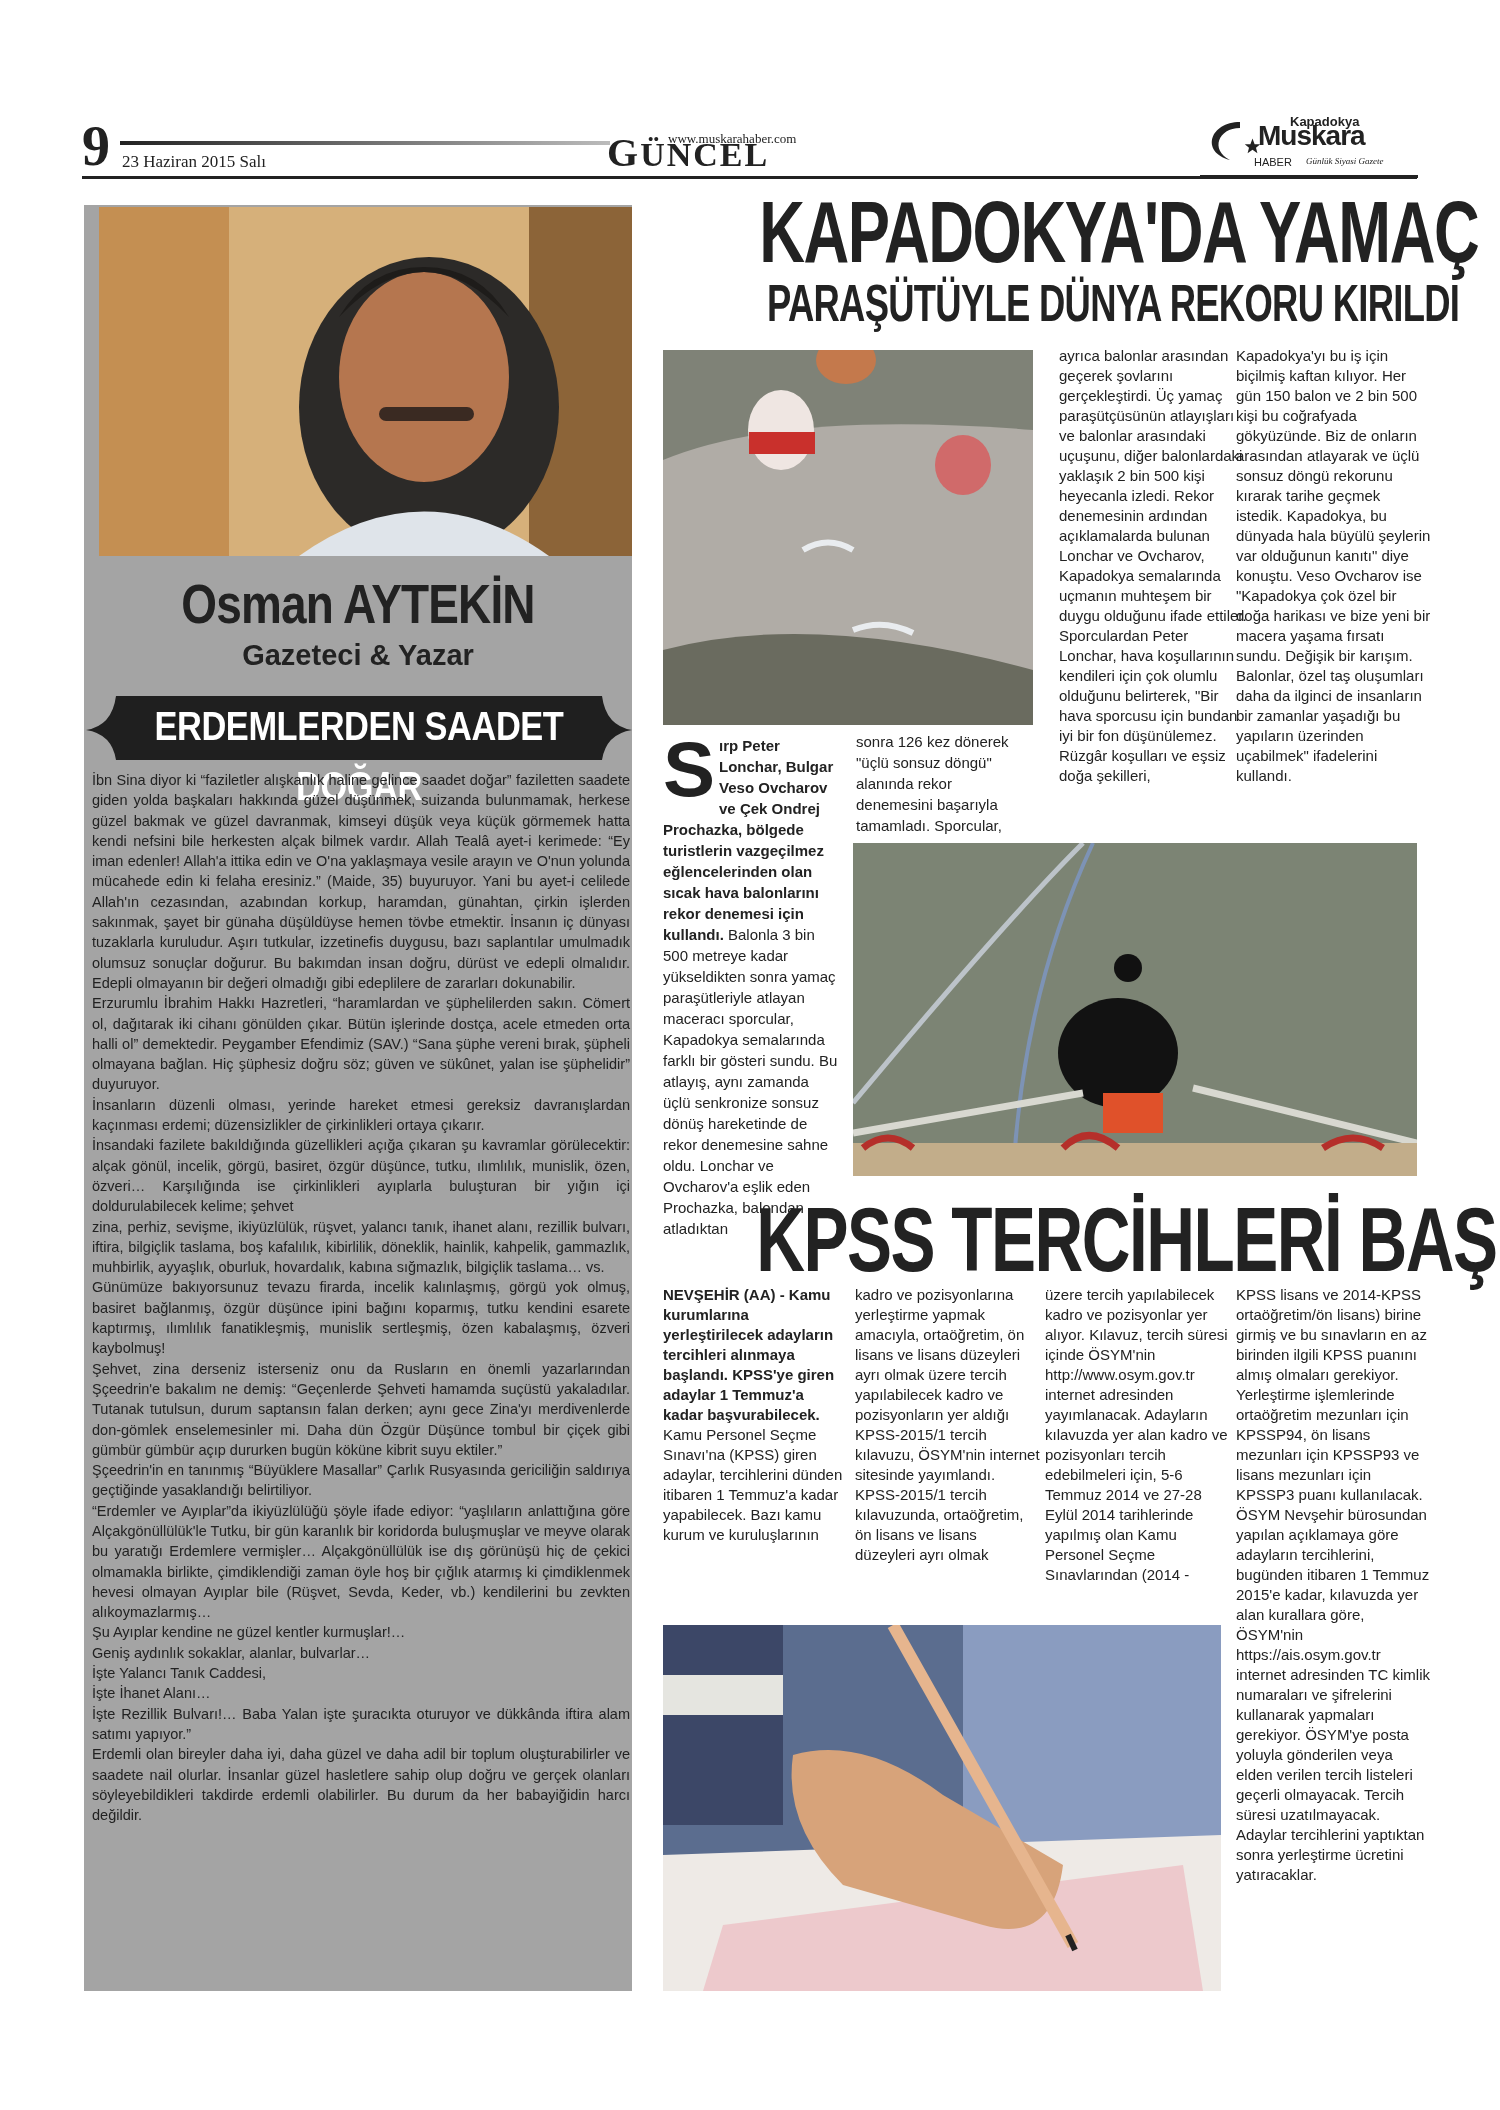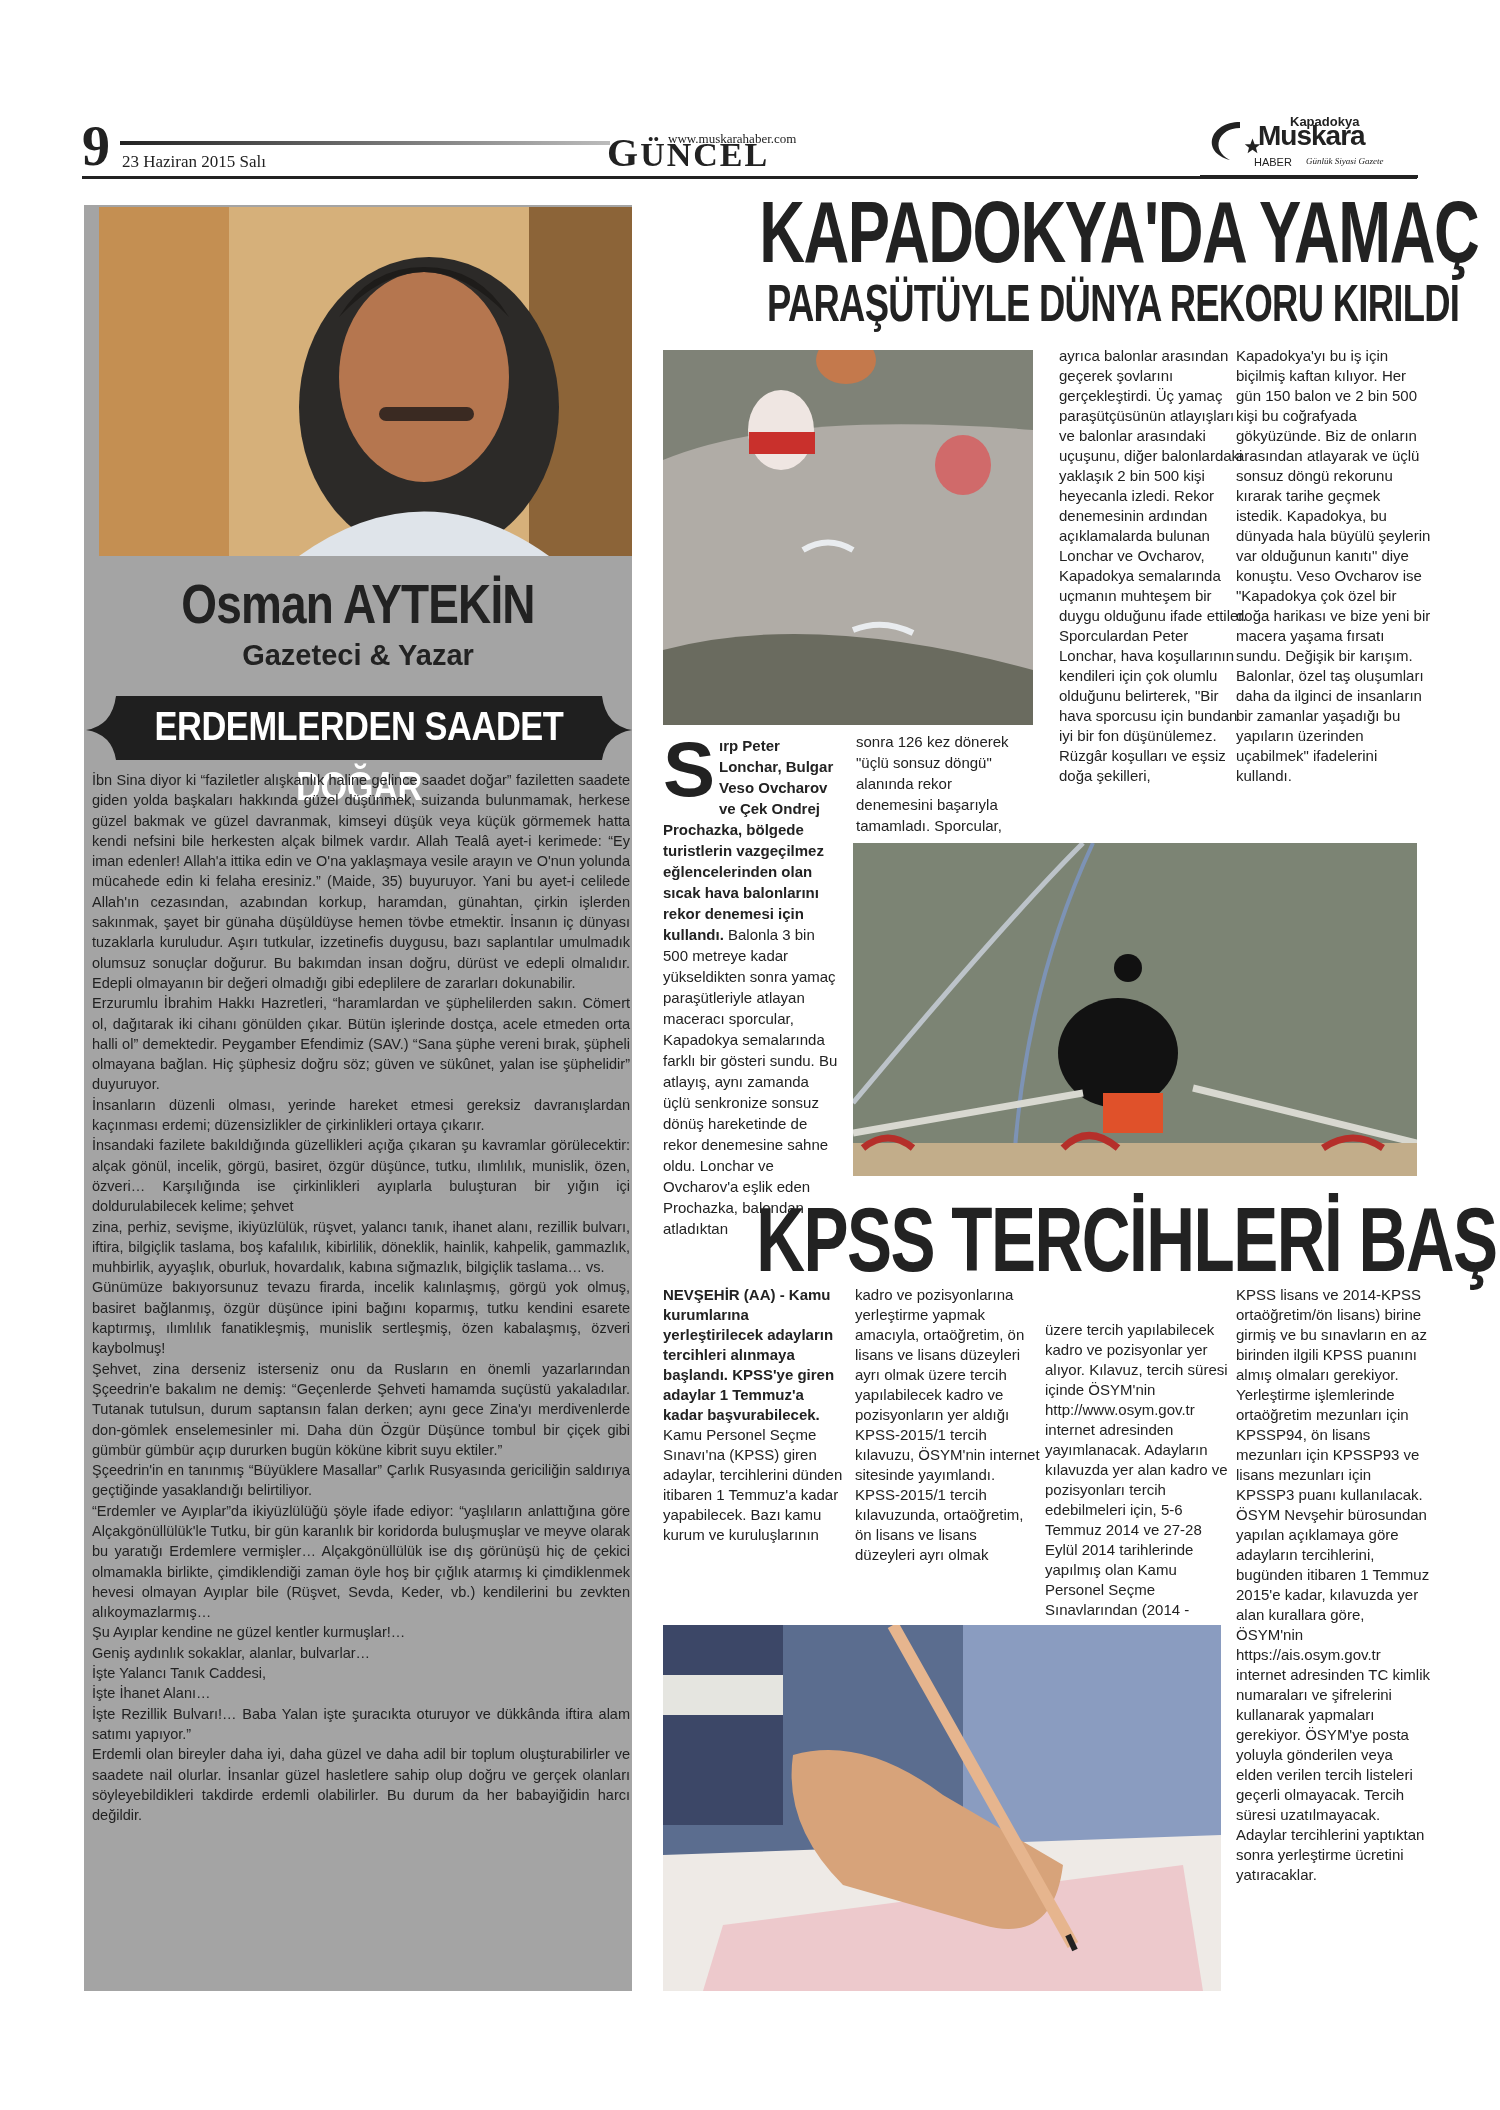--- a/index.html
+++ b/index.html
@@ -46,21 +46,21 @@
   .col3 { left:1045px; top:346px; width:190px; font-size:15px; line-height:20px; color:#222;margin-left:14px; }
   .col4 { left:1236px; top:346px; width:195px; font-size:15px; line-height:20px; color:#222; }
 
   .photo2 { left:853px; top:843px; width:564px; height:333px; overflow:hidden; background:linear-gradient(160deg,#6e7566 0%,#8f978b 35%,#aab0a6 55%,#7d836f 80%,#c2b08d 100%); }
 
   
   .headline2 { left:660px; top:1195px; width:770px; text-align:center; font-weight:bold; font-size:90px; line-height:90px; letter-spacing:-2px; transform:scaleX(0.75); white-space:nowrap; color:#222; }
 
   .k1 { left:663px; top:1285px; width:180px; font-size:15px; line-height:20px; }
   .k2 { left:855px; top:1285px; width:185px; font-size:15px; line-height:20px; }
-  .k3 { left:1045px; top:1285px; width:190px; font-size:15px; line-height:20px;margin-top:35px; }
+  .k3 { left:1045px; top:1285px; width:190px; font-size:15px; line-height:20px; }
   .k4 { left:1236px; top:1285px; width:195px; font-size:15px; line-height:20px; }
 
   .photo3 { left:663px; top:1625px; width:558px; height:366px; overflow:hidden; background:linear-gradient(180deg,#4a5b7a 0%,#6d82a6 30%,#d8bfae 60%,#f1dede 80%,#ead0d0 100%); }
 </style>
 </head>
 <body>
 
 <div class="abs page-num">9</div>
 <div class="abs hdr-line1"></div>
 <div class="abs date">23 Haziran 2015 Salı</div>

